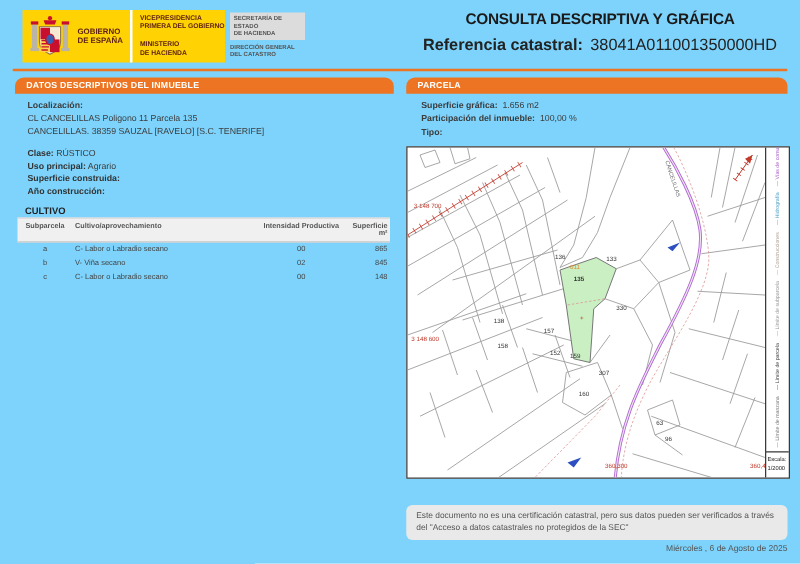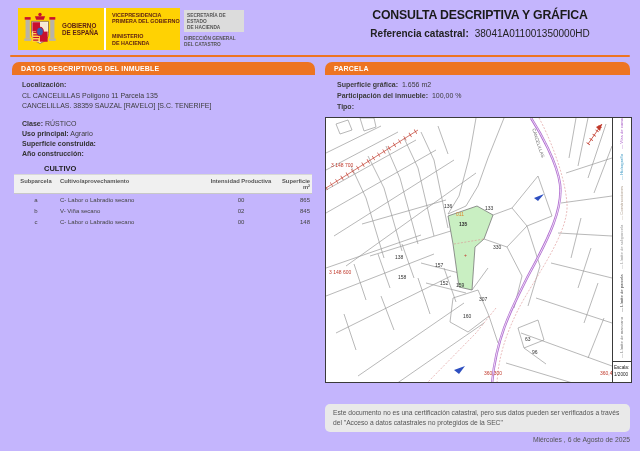--- a/index.html
+++ b/index.html
@@ -1,42 +1,42 @@
 <!DOCTYPE html>
 <html><head>
 <meta charset="utf-8">
 <style>
   * { margin:0; padding:0; box-sizing:border-box; }
   html,body { width:640px; height:451px; background:#fff; font-family:"Liberation Sans", sans-serif; color:#333; overflow:hidden; }
-  #page { position:relative; width:640px; height:451px; background:#c4b5fd; }
+  #page { position:relative; width:640px; height:451px; background:#7dd3fc; }
 
   
   .logo-yellow { position:absolute; left:18px; top:8px; width:162px; height:42px; background:#ffd203; display:flex; }
   .escudo-wrap { width:44px; height:42px; display:flex; align-items:center; justify-content:center; }
   .gob-text { width:42px; font-size:6.3px; font-weight:bold; color:#5b1f14; line-height:1.15; display:flex; align-items:center; white-space:pre-line; }
   .logo-div { width:2px; background:#fff; height:100%; }
   .min-col { flex:1; padding:4px 0 4px 6px; display:flex; flex-direction:column; justify-content:space-between; }
   .min-col div { font-size:5.4px; font-weight:bold; color:#5b1f14; line-height:1.2; white-space:pre-line; }
   .secretaria-box { position:absolute; left:184px; top:10px; width:60px; height:22px; background:#dcdcdc; font-size:4.8px; font-weight:bold; color:#555; line-height:1.3; padding:3px 3px; white-space:pre-line; }
   .direccion-box { position:absolute; left:184px; top:36px; width:60px; font-size:4.8px; font-weight:bold; color:#555; line-height:1.3; white-space:pre-line; }
   .title-wrap { position:absolute; left:330px; top:8px; width:300px; text-align:center; }
   .title-line { font-size:12.3px; font-weight:bold; color:#1a1a1a; line-height:1.25; letter-spacing:-0.2px; }
-  .ref-line { margin-top:5px; font-size:10px; color:#222; }
+  .ref-line { margin-top:5px; font-size:13px; color:#222; }
   .ref-line .lbl { font-weight:bold; margin-right:6px; }
   .orange-rule { position:absolute; left:10px; top:55px; width:620px; height:2px; background:#ed7422; border-radius:1px; }
 
   
   .bar { position:absolute; height:13px; background:#ed7422; border-radius:7px 7px 0 0; color:#fff; font-size:7px; font-weight:bold; line-height:13px; padding-left:9px; letter-spacing:0.2px; }
   #bar-left { left:12px; top:62px; width:303px; }
   #bar-right { left:325px; top:62px; width:305px; }
 
   
   .fld { position:absolute; font-size:7px; color:#3c3c3c; white-space:nowrap; }
   .fld b { color:#333; }
-  .cultivo-title { position:absolute; left:20px; top:164px; font-size:7.5px; font-weight:bold; color:#222;margin-left:24px; }
+  .cultivo-title { position:absolute; left:20px; top:164px; font-size:7.5px; font-weight:bold; color:#222; }
   .ctable { position:absolute; left:14px; top:174px; width:298px; font-size:6px; color:#444; }
   .thead, .trow { display:grid; grid-template-columns:44px 150px 66px 38px; }
   .thead { background:#f0f0f0; border-top:1px solid #d8d8d8; border-bottom:1px solid #c8c8c8; padding:3px 0; font-weight:bold; color:#555; font-size:5.8px; }
   .trow { padding:2.5px 0; }
   .tcell { padding:0 2px; }
   .c0 { text-align:center; } .c1 { text-align:left; } .c2 { text-align:center; } .c3 { text-align:right; }
 
   
   .rfld { position:absolute; font-size:7px; color:#3c3c3c; white-space:nowrap; }
 

